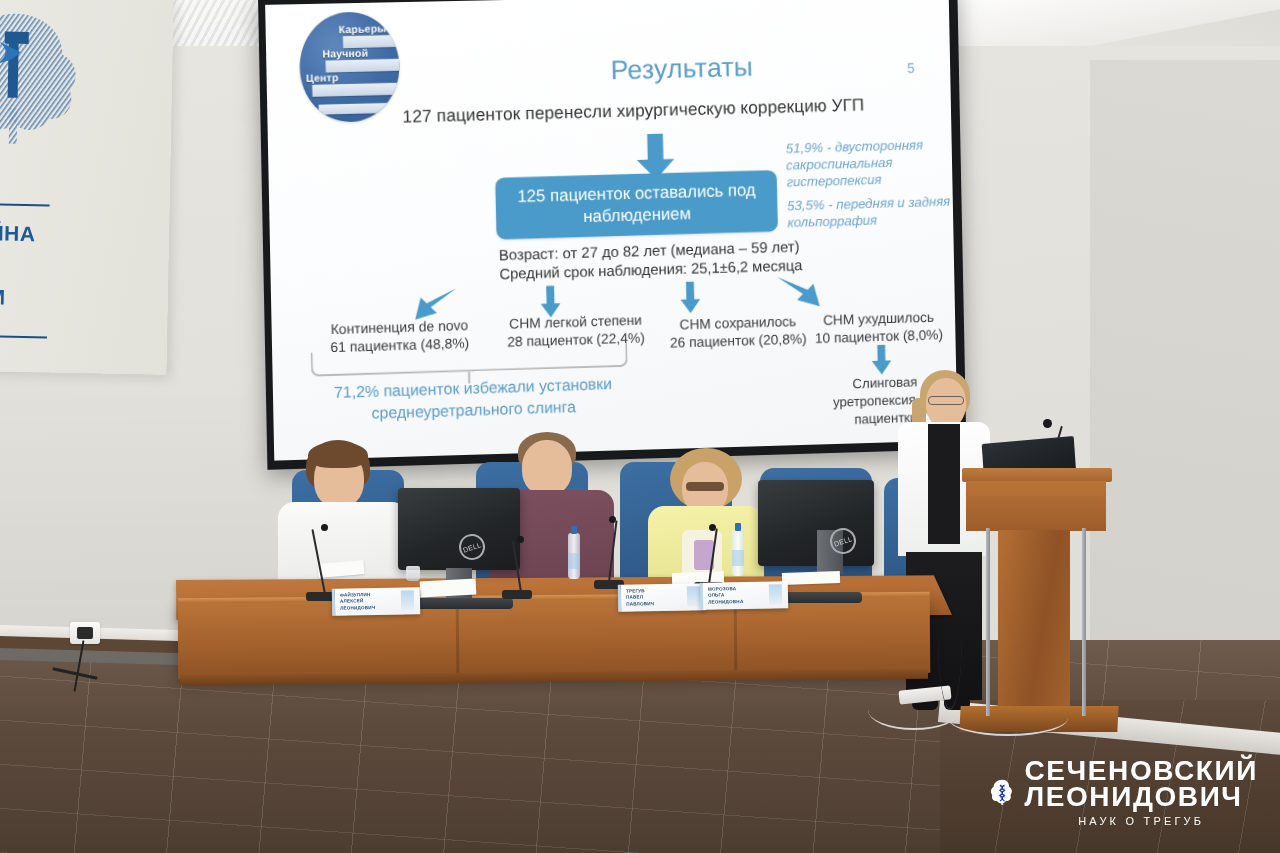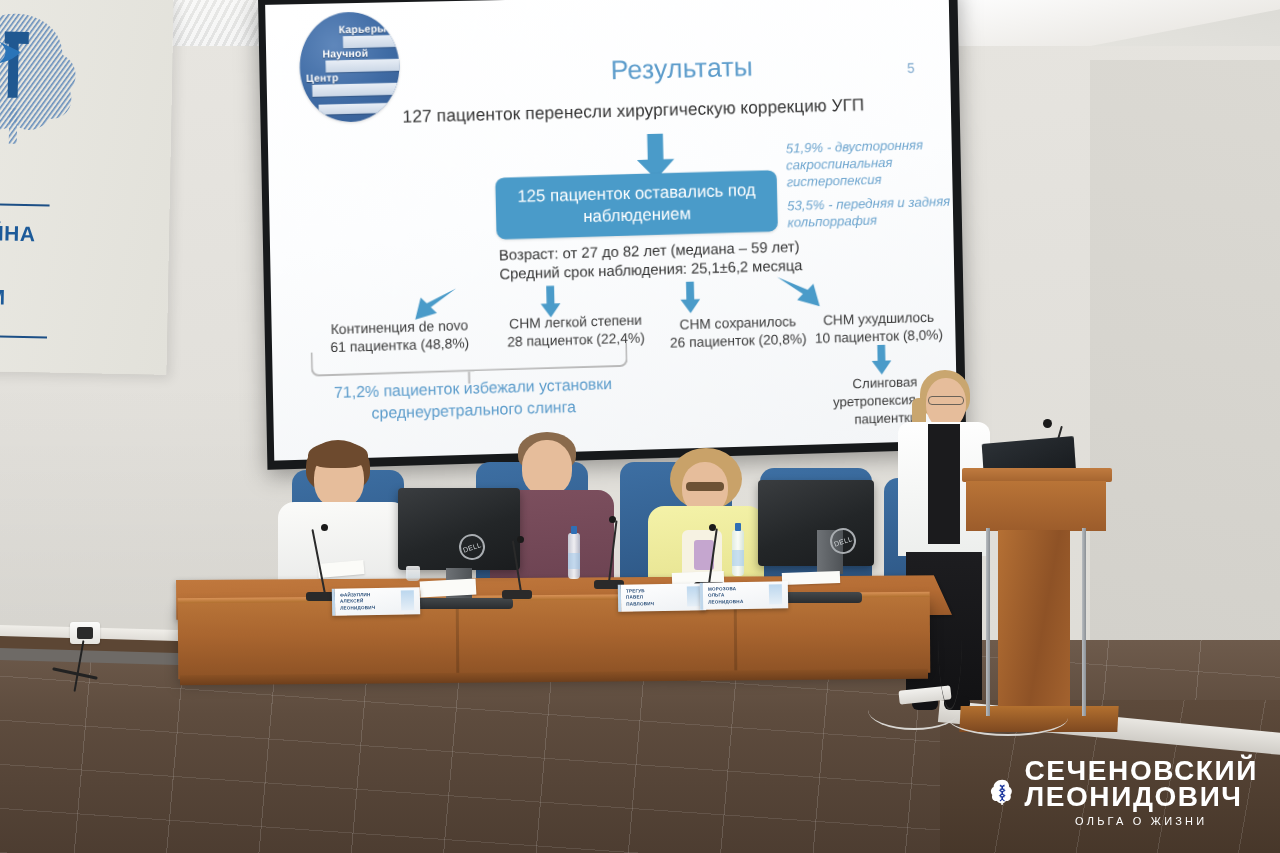--- a/index.html
+++ b/index.html
@@ -628,17 +628,17 @@
     <svg width="74" height="78" viewBox="0 0 74 78">
       <path d="M37 2 C22 2 11 12 11 24 C2 28 0 40 7 48 C3 58 11 68 21 66 C27 75 43 76 48 66 C58 68 66 58 62 48 C69 40 67 28 58 24 C58 12 52 2 37 2 Z" fill="#ffffff"></path>
       <rect x="34" y="58" width="5" height="20" fill="#ffffff"></rect>
       <path d="M30 18 q16 8 0 16 q16 8 0 16 q16 8 0 16" stroke="#14309a" stroke-width="3.4" fill="none"></path>
       <path d="M44 18 q-16 8 0 16 q-16 8 0 16 q-16 8 0 16" stroke="#14309a" stroke-width="3.4" fill="none"></path>
       <path d="M30 22 h14 M30 30 h14 M30 38 h14 M30 46 h14 M30 54 h14" stroke="#14309a" stroke-width="2"></path>
     </svg>
     <div class="wm-text">
       <div class="wm-l1">СЕЧЕНОВСКИЙ</div>
       <div class="wm-l1">ЛЕОНИДОВИЧ</div>
-      <div class="wm-l2">ОЛЬГА О ЖИЗНИ</div>
+      <div class="wm-l2">НАУК О ТРЕГУБ</div>
     </div>
   </div>
 
 </div>
 
 </body></html>

